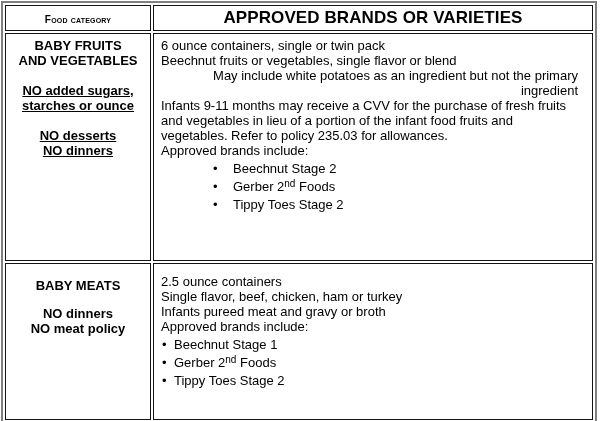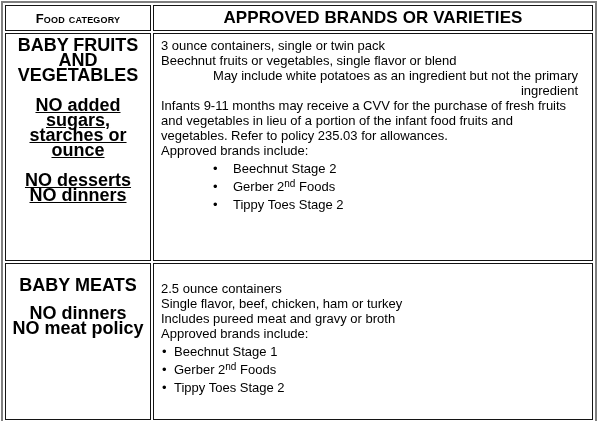--- a/index.html
+++ b/index.html
@@ -27,32 +27,32 @@
     background: #ffffff;
     vertical-align: top;
     padding: 0;
   }
   th { height: 24px; vertical-align: middle; text-align: center; }
   th.col-cat  { width: 144px; }
   th.col-det  { }
   .hdr-cat {
     font-variant: small-caps;
     font-weight: bold;
-    font-size: 13px;
+    font-size: 10px;
     letter-spacing: 0.2px;
   }
   .hdr-det {
     font-weight: bold;
     font-size: 17px;
     letter-spacing: 0.1px;
   }
   td.cat-cell {
     text-align: center;
     font-weight: bold;
-    font-size: 18px;
+    font-size: 13px;
     line-height: 15px;
     padding-top: 4px;
   }
   td.cat-cell p { margin: 0; }
   td.cat-cell p.gap { margin-top: 15px; text-decoration: underline; }
   td.cat-cell p.gap13 { margin-top: 13px; }
   td.row1-cat, td.row1-det { height: 222px; }
   td.row2-cat, td.row2-det { height: 151px; }
   td.det-cell {
     font-size: 13px;
@@ -111,21 +111,21 @@
           <span>NO added sugars,</span><br>
           <span>starches or ounce</span>
         </p>
         <p class="gap">
           <span>NO desserts</span><br>
           <span>NO dinners</span>
         </p>
       </td>
       <td class="det-cell row1-det">
         <p>
-          <span>3 ounce containers, single or twin pack</span><br>
+          <span>6 ounce containers, single or twin pack</span><br>
           <span>Beechnut fruits or vegetables, single flavor or blend</span>
         </p>
         <p class="mt15">May include white potatoes as an ingredient but not the primary ingredient</p>
         <p class="mt30">Infants 9-11 months may receive a CVV for the purchase of fresh fruits and vegetables in lieu of a portion of the infant food fruits and vegetables.  Refer to policy 235.03 for allowances.</p>
         <p class="mt24">Approved brands include:</p>
         <ul class="brands brands-wide">
           <li>
             <span class="bullet">•</span>
             <span>Beechnut Stage 2</span><span class="sup"></span><span></span>
           </li>
@@ -145,26 +145,26 @@
       <td class="cat-cell row2-cat">
         <p style="margin-top:10px">
           <span>BABY MEATS</span>
         </p>
         <p class="gap13">
           <span>NO dinners</span><br>
           <span>NO meat policy</span>
         </p>
       </td>
       <td class="det-cell row2-det">
-        <p style="margin-top:13px">
+        <p style="margin-top:6px">
           <span>2.5 ounce containers</span>
         </p>
         <p class="mt13">
           <span>Single flavor, beef, chicken, ham or turkey</span><br>
-          <span>Includes pureed meat and gravy or broth</span>
+          <span>Infants pureed meat and gravy or broth</span>
         </p>
         <p class="mt18">Approved brands include:</p>
         <ul class="brands brands-narrow">
           <li>
             <span class="bullet">•</span>
             <span>Beechnut Stage 1</span><span class="sup"></span><span></span>
           </li>
           <li>
             <span class="bullet">•</span>
             <span>Gerber 2</span><span class="sup">nd</span><span> Foods</span>

